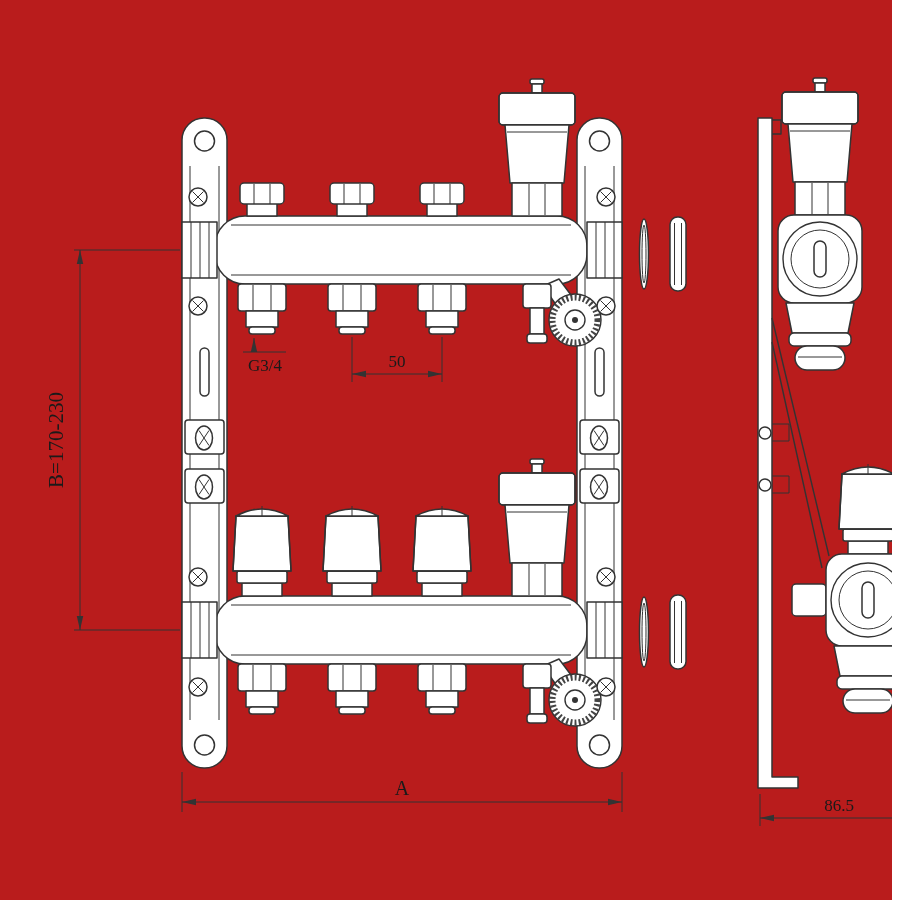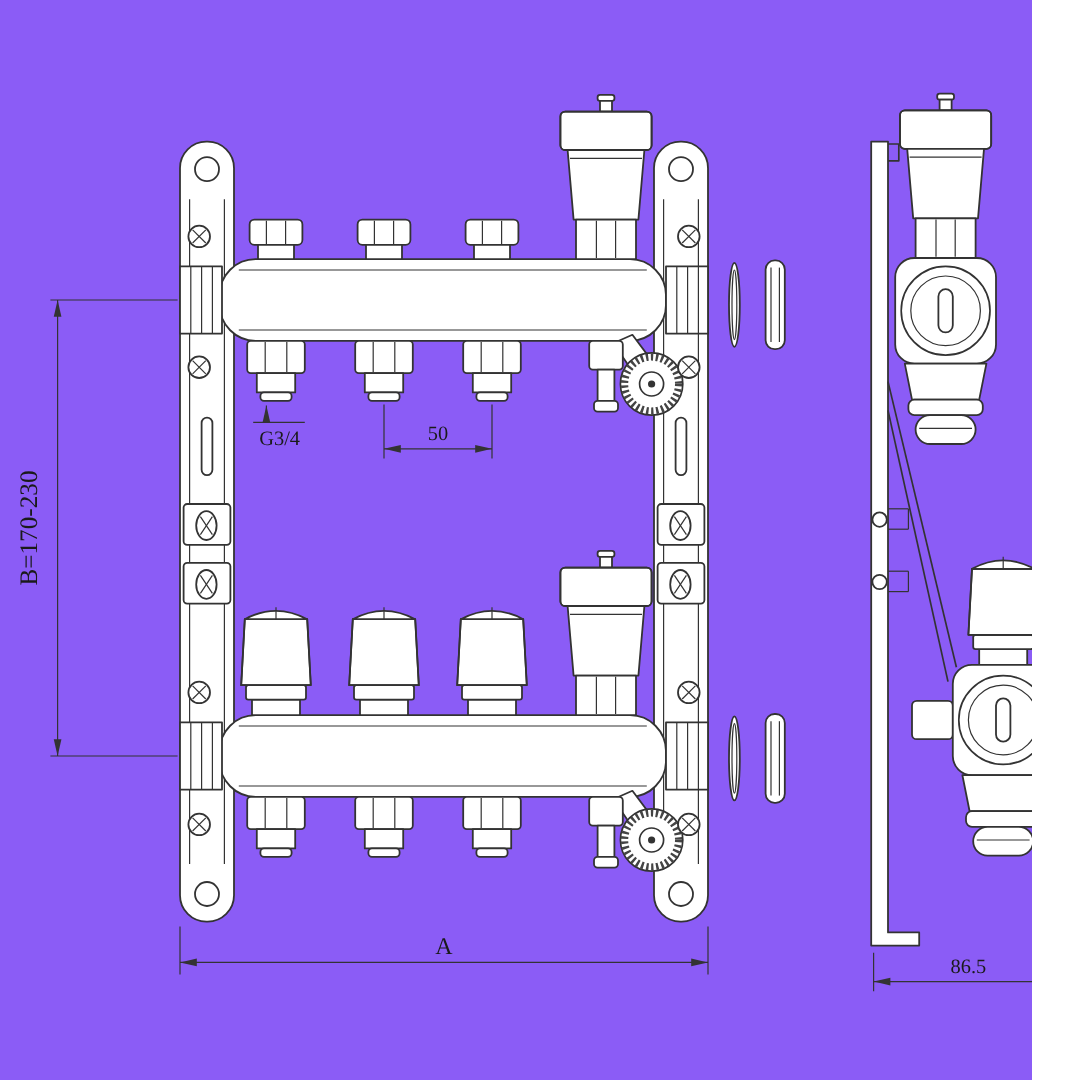--- a/index.html
+++ b/index.html
@@ -1,16 +1,16 @@
 <!DOCTYPE html>
 <html><head>
 <meta charset="utf-8">
 <style>
   html,body{margin:0;padding:0;background:#ffffff;}
-  .canvas{width:860px;height:900px;background:#8b5cf6;position:relative;overflow:hidden;}
+  .canvas{width:860px;height:900px;background:#b91c1c;position:relative;overflow:hidden;padding-left:32px;}
   svg{display:block;}
   .w{fill:#ffffff;stroke:#333333;stroke-width:1.5;stroke-linejoin:round;}
   .n{fill:none;stroke:#333333;stroke-width:1.4;stroke-linejoin:round;}
   .t{fill:none;stroke:#333333;stroke-width:1;}
   .d{fill:none;stroke:#333333;stroke-width:1;}
   .lbl{font-family:"Liberation Serif", serif;fill:#1a1a1a;}
 </style>
 </head>
 <body>
 

